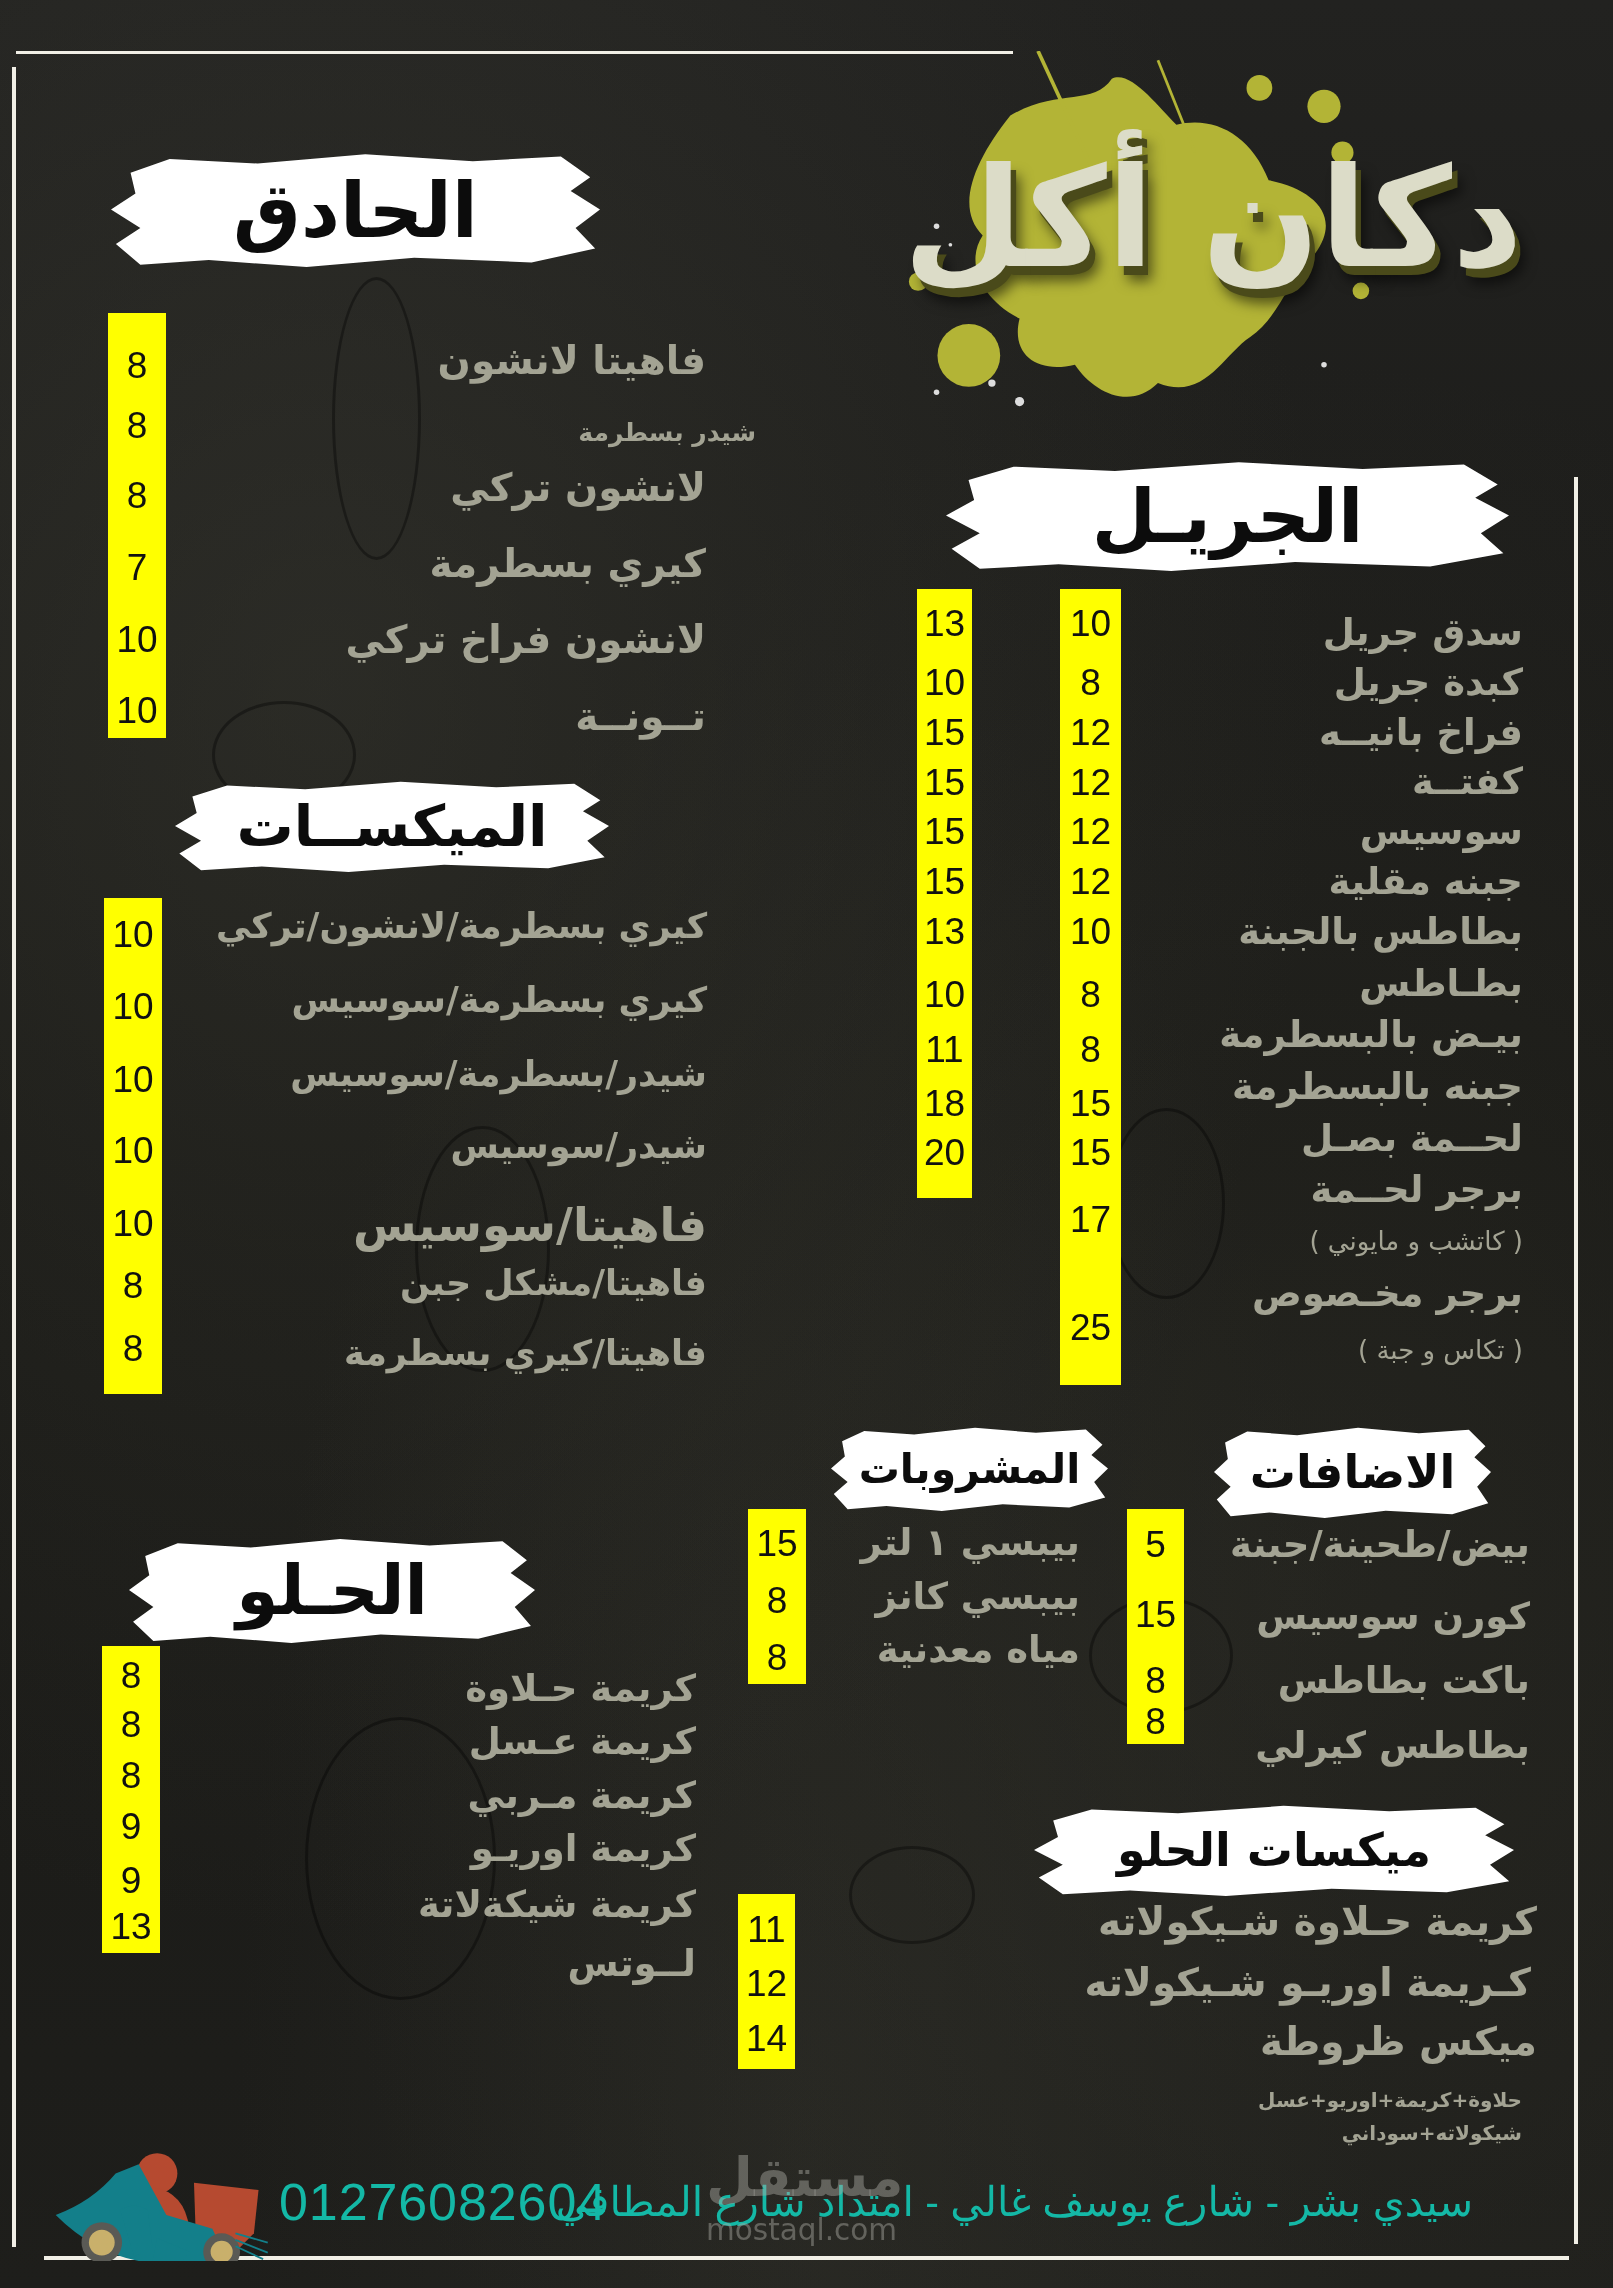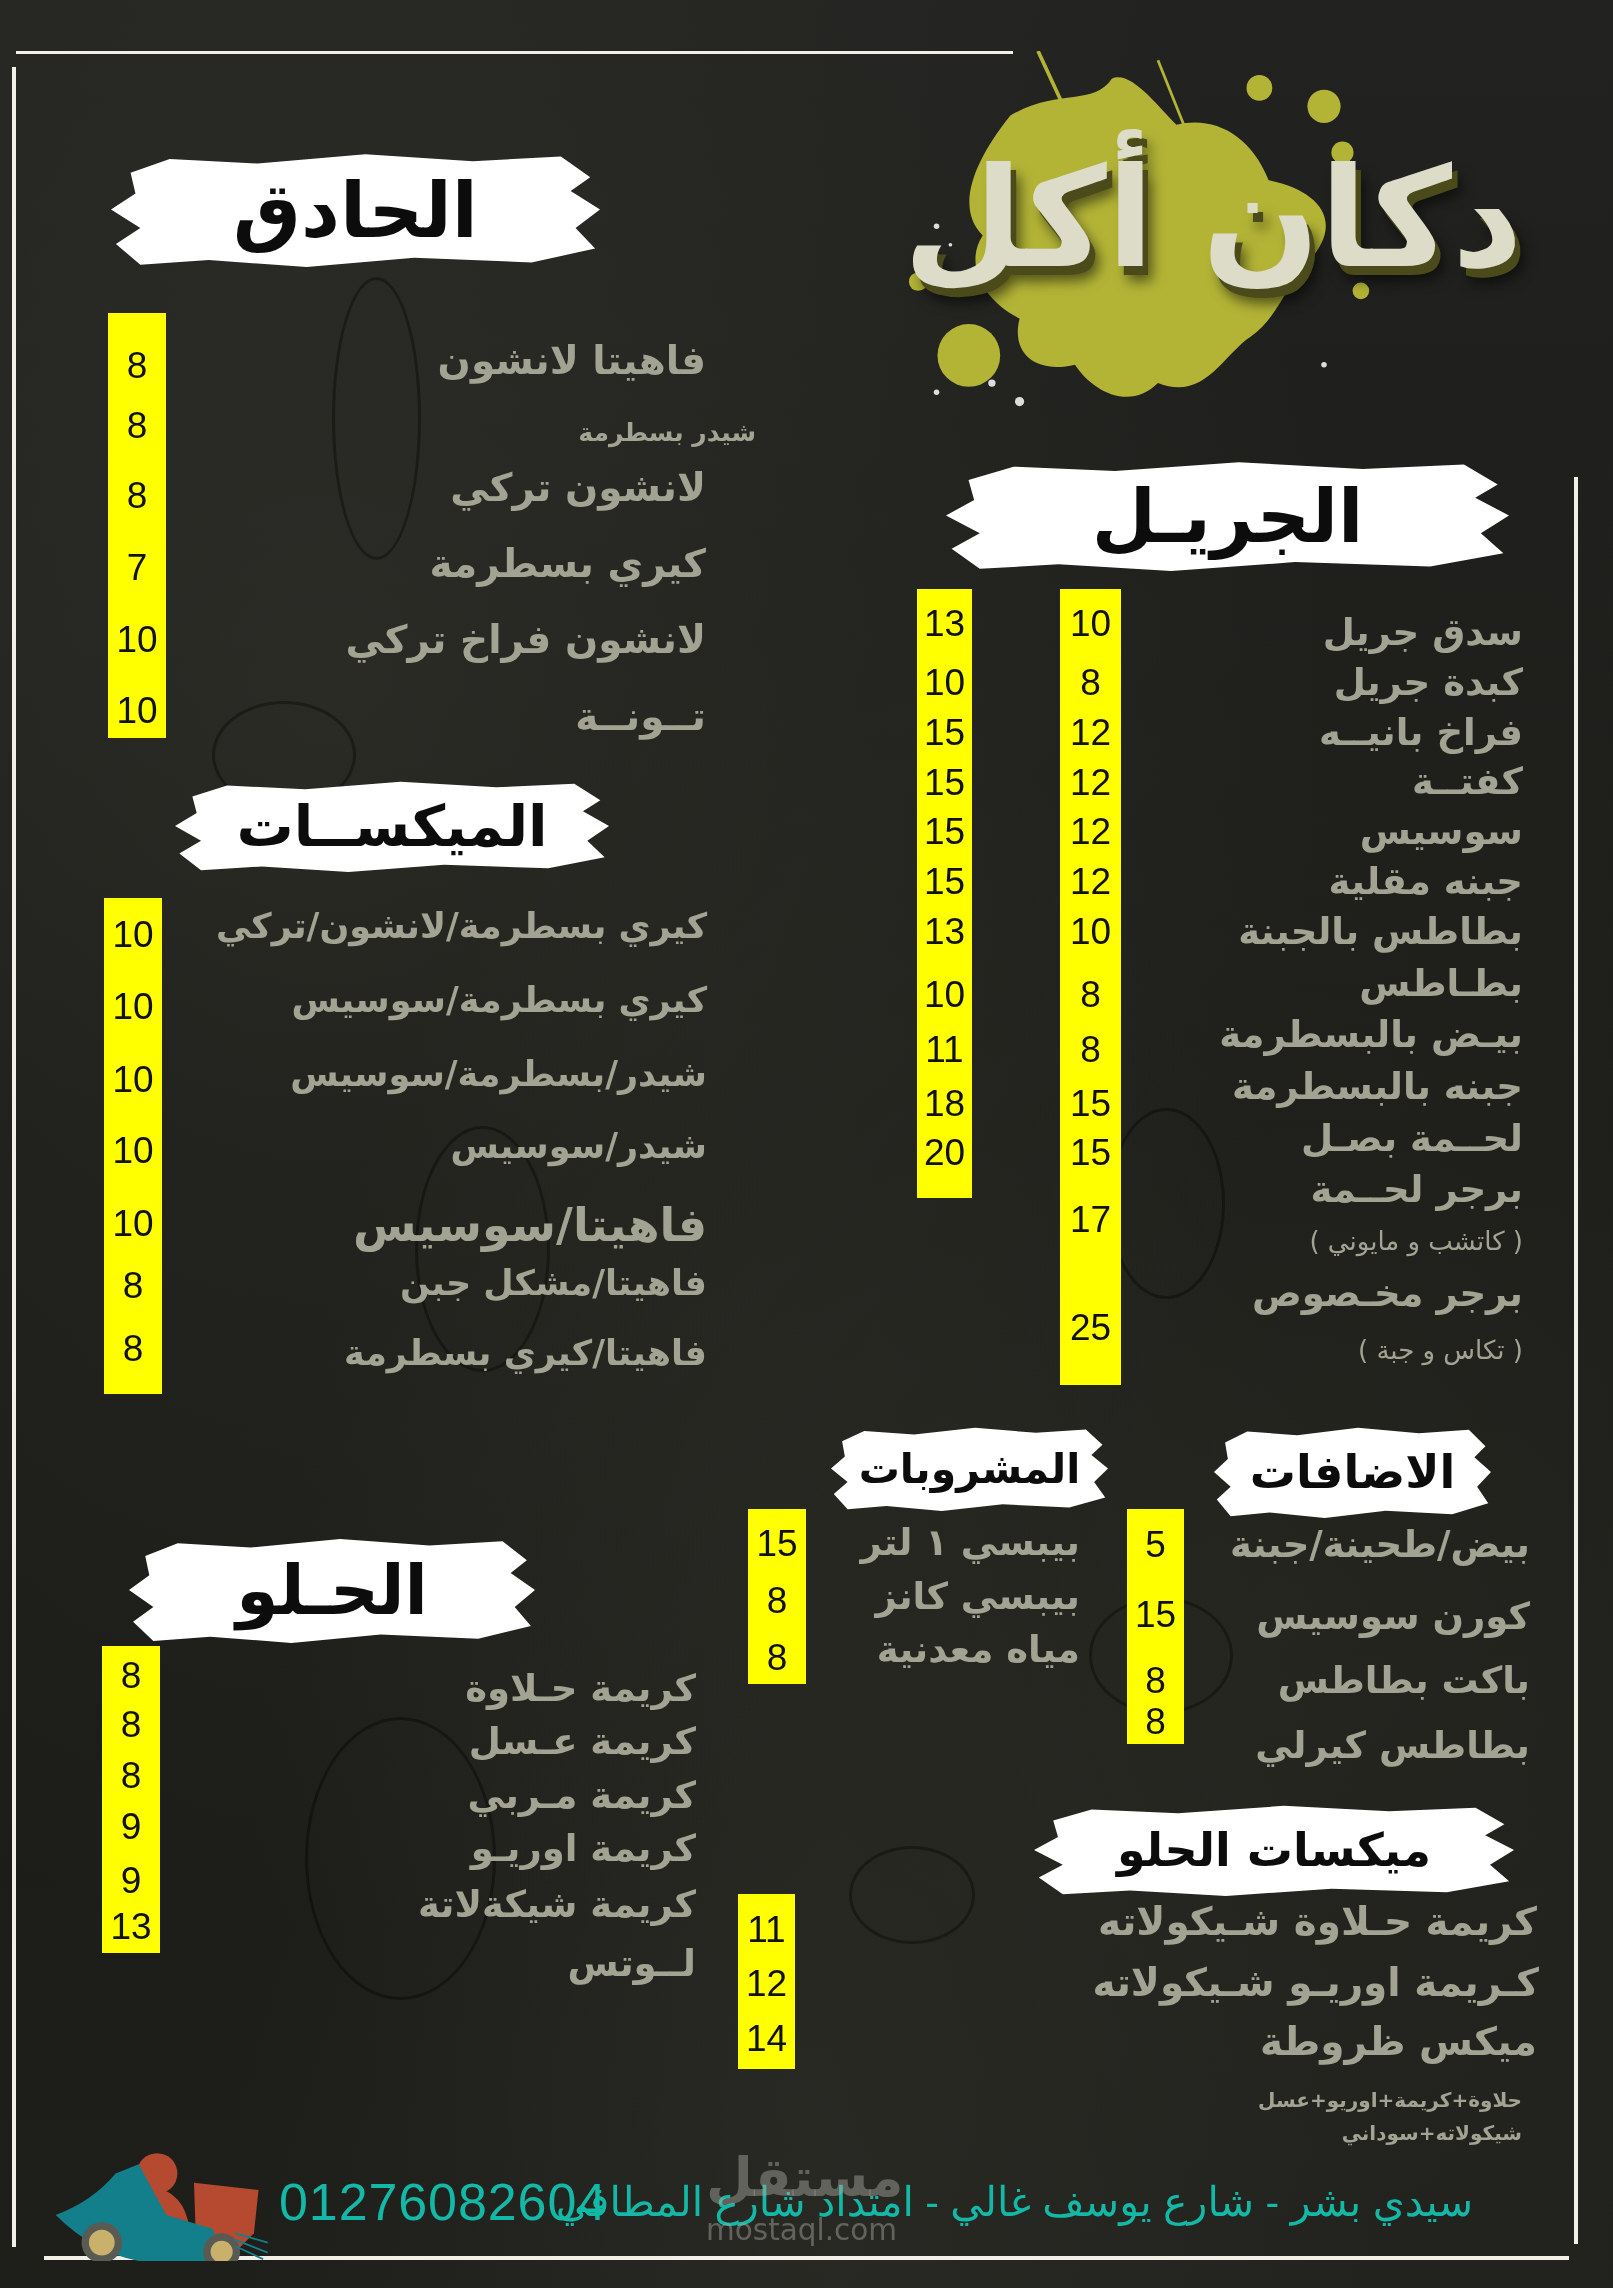--- a/index.html
+++ b/index.html
@@ -231,21 +231,21 @@
 
 <div class="brush" style="left:1034px;top:1804px;width:480px;height:92px;">
   <div class="brush-title" style="font-size:46px;">ميكسات الحلو</div>
 </div>
 <div class="pbox" style="left:738px;top:1894px;width:57px;height:175px;">
   <div class="price" style="top:16.6px;">11</div>
   <div class="price" style="top:71px;">12</div>
   <div class="price" style="top:126px;">14</div>
 </div>
 <div class="item" style="right:76px;top:1899px;font-size:39px;">كريمة حـلاوة شـيكولاته</div>
-<div class="item" style="right:74px;top:1960px;font-size:39px;">كـريمة اوريـو شـيكولاته</div>
+<div class="item" style="right:82px;top:1960px;font-size:39px;">كـريمة اوريـو شـيكولاته</div>
 <div class="item" style="right:76px;top:2019px;font-size:39px;">ميكس ظروطة</div>
 <div class="note" style="right:91px;top:2088px;font-size:20px;font-weight:bold;">حلاوة+كريمة+اوريو+عسل</div>
 <div class="note" style="right:91px;top:2121px;font-size:20px;font-weight:bold;">شيكولاته+سوداني</div>
 
 <svg class="abs" style="left:37px;top:2072px;" width="231" height="189" viewBox="0 0 250 205">
 
   <path d="M170 120 L240 128 L235 175 L220 190 L172 180 Z" fill="#b64a30"></path>
 
   <circle cx="130" cy="110" r="22" fill="#b64a30"></circle>
   <path d="M125 125 Q160 130 165 170 L160 190 L120 185 Z" fill="#b64a30"></path>

